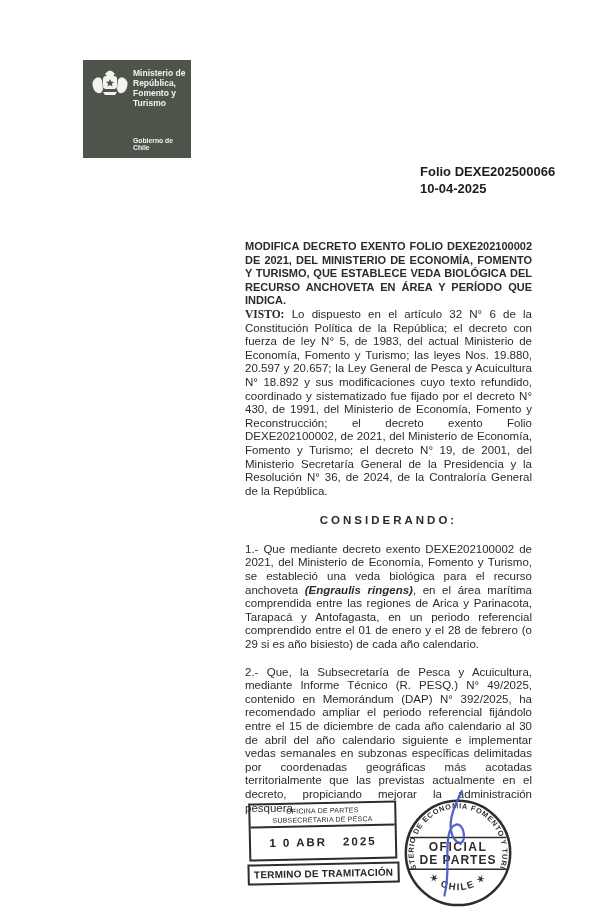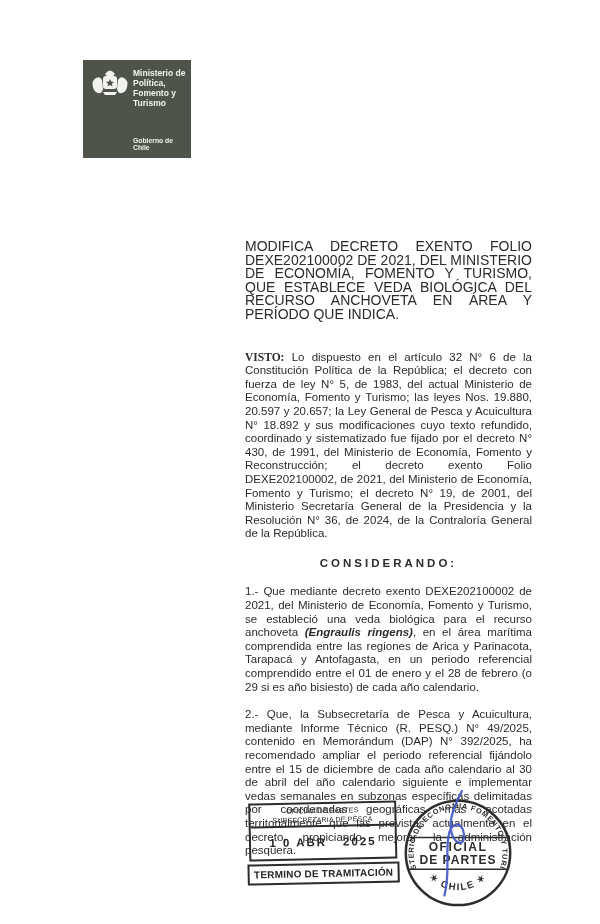--- a/index.html
+++ b/index.html
@@ -20,21 +20,21 @@
   
   .folio { position:absolute; left:420px; top:163px; font-weight:bold; font-size:13px;
     line-height:17px; color:#1c1c1c; }
 
   
   .letterhead { position:absolute; left:84px; top:179px; font-size:7.2px; line-height:9.5px; color:#3c3c3c; }
 
   
   .main { position:absolute; left:245px; top:240px; width:287px; font-size:11.5px;
     line-height:13.6px; text-align:justify; color:#2b2b2b; }
-  .doc-title { font-weight:normal; font-size:14px; margin-bottom:29px; }
+  .doc-title { font-weight:bold; font-size:11px; margin-bottom:0; }
   .para { margin-bottom:14px; }
   .considerando { font-weight:bold; letter-spacing:3px; margin:16px 0 15px; text-align:center; }
   .b { font-weight:bold;font-family:Liberation Serif, serif; }
   .species { font-weight:bold; font-style:italic; }
 
   
   .stamp-rect { position:absolute; left:249px; top:802px; width:148px;
     transform:rotate(-1.2deg); color:#262626; }
   .stamp-rect .box1 { border:2px solid #2c2c2c; background:transparent; }
   .stamp-rect .hdr { font-size:7px; text-align:center; border-bottom:2px solid #2c2c2c;
@@ -57,26 +57,30 @@
       <g fill="#f2f2ee">
         <path d="M3,20 q-2,-6 3,-9 q4,-2 6,2 l1,9 q-1,5 -5,4 q-4,-1 -5,-6 z"></path>
         <path d="M37,20 q2,-6 -3,-9 q-4,-2 -6,2 l-1,9 q1,5 5,4 q4,-1 5,-6 z"></path>
         <rect x="13" y="9" width="14" height="13" rx="3"></rect>
         <path d="M13,25 h14 l-2,3 h-10 z"></path>
         <path d="M15,7 q5,-7 10,0 l-2,2 h-6 z"></path>
       </g>
       <path d="M20,12 l1.2,2.6 2.8,.3 -2.1,1.9 .6,2.8 -2.5,-1.5 -2.5,1.5 .6,-2.8 -2.1,-1.9 2.8,-.3 z" fill="#4e544a"></path>
     </svg>
     <div class="logo-ministry">Ministerio de
-Política,
+República,
 Fomento y
 Turismo</div>
     <div class="logo-gov">Gobierno de Chile</div>
   </div>
 
+  <div class="folio">
+    <div>Folio DEXE202500066</div>
+    <div>10-04-2025</div>
+  </div>
 
 
   <div class="main">
     <div class="doc-title">MODIFICA DECRETO EXENTO FOLIO DEXE202100002 DE 2021, DEL MINISTERIO DE ECONOMÍA, FOMENTO Y TURISMO, QUE ESTABLECE VEDA BIOLÓGICA DEL RECURSO ANCHOVETA EN ÁREA Y PERÍODO QUE INDICA.</div>
 
     <div class="para"><span class="b">VISTO:</span><span> Lo dispuesto en el artículo 32 N° 6 de la Constitución Política de la República; el decreto con fuerza de ley N° 5, de 1983, del actual Ministerio de Economía, Fomento y Turismo; las leyes Nos. 19.880, 20.597 y 20.657; la Ley General de Pesca y Acuicultura N° 18.892 y sus modificaciones cuyo texto refundido, coordinado y sistematizado fue fijado por el decreto N° 430, de 1991, del Ministerio de Economía, Fomento y Reconstrucción; el decreto exento Folio DEXE202100002, de 2021, del Ministerio de Economía, Fomento y Turismo; el decreto N° 19, de 2001, del Ministerio Secretaría General de la Presidencia y la Resolución N° 36, de 2024, de la Contraloría General de la República.</span></div>
 
     <div class="considerando">CONSIDERANDO:</div>
 
     <div class="para"><span>1.- Que mediante decreto exento DEXE202100002 de 2021, del Ministerio de Economía, Fomento y Turismo, se estableció una veda biológica para el recurso anchoveta </span><span class="species">(Engraulis ringens)</span><span>, en el área marítima comprendida entre las regiones de Arica y Parinacota, Tarapacá y Antofagasta, en un periodo referencial comprendido entre el 01 de enero y el 28 de febrero (o 29 si es año bisiesto) de cada año calendario.</span></div>

